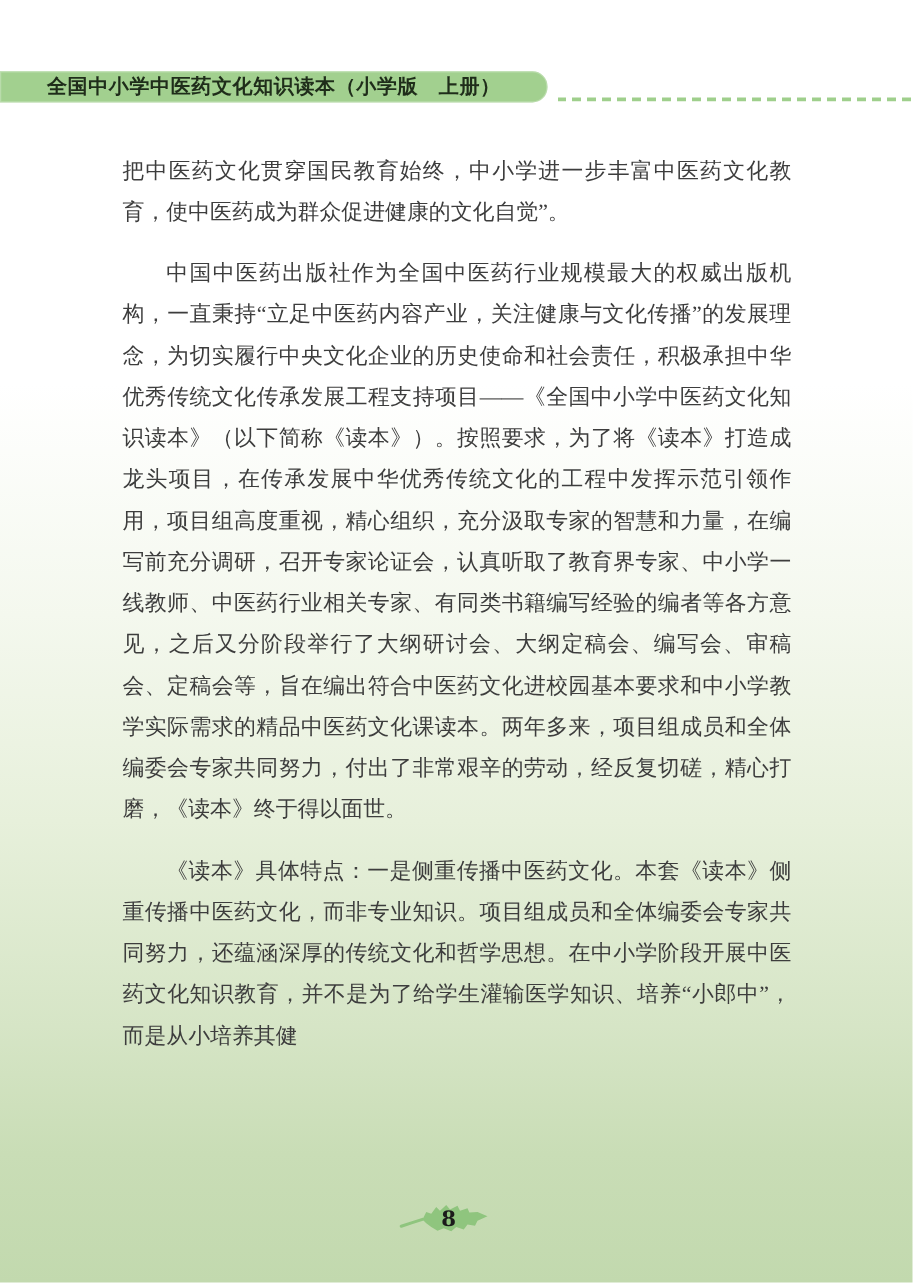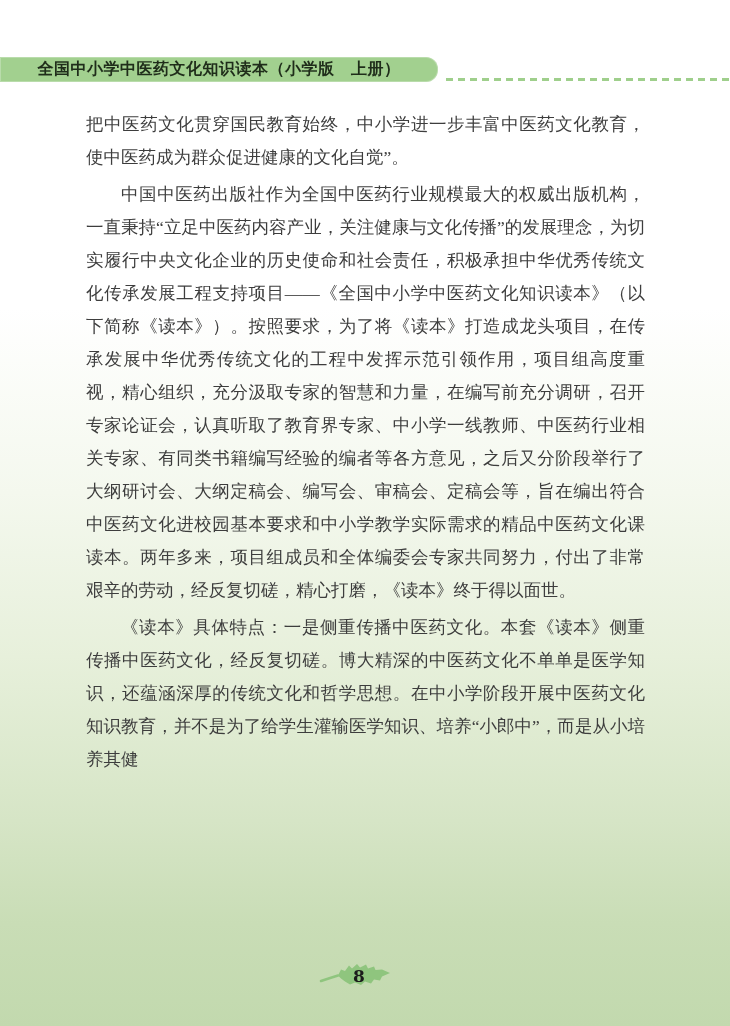--- a/index.html
+++ b/index.html
@@ -50,21 +50,21 @@
 
   .body-text {
     position: absolute;
     left: 82px; top: 104px;
     width: 567px;
     font-size: 17.5px;
     line-height: 33px;
     color: #3d3d3d;
     text-align: justify;
   }
-  .body-text p { margin: 4px; }
+  .body-text p { margin: 16px; }
   .body-text p.indent { text-indent: 2em; }
 
   .footer-leaf {
     position: absolute;
     left: 318px; top: 956px;
     width: 80px; height: 40px;
   }
   .footer-leaf svg { display: block; }
 </style>
 </head>
@@ -74,21 +74,21 @@
 
   <div class="header-bar">
     <span class="header-title">全国中小学中医药文化知识读本（小学版　上册）</span>
   </div>
 
   <div class="dashed-line"></div>
 
   <div class="body-text">
     <p>把中医药文化贯穿国民教育始终，中小学进一步丰富中医药文化教育，使中医药成为群众促进健康的文化自觉”。</p>
     <p class="indent">中国中医药出版社作为全国中医药行业规模最大的权威出版机构，一直秉持“立足中医药内容产业，关注健康与文化传播”的发展理念，为切实履行中央文化企业的历史使命和社会责任，积极承担中华优秀传统文化传承发展工程支持项目——《全国中小学中医药文化知识读本》（以下简称《读本》）。按照要求，为了将《读本》打造成龙头项目，在传承发展中华优秀传统文化的工程中发挥示范引领作用，项目组高度重视，精心组织，充分汲取专家的智慧和力量，在编写前充分调研，召开专家论证会，认真听取了教育界专家、中小学一线教师、中医药行业相关专家、有同类书籍编写经验的编者等各方意见，之后又分阶段举行了大纲研讨会、大纲定稿会、编写会、审稿会、定稿会等，旨在编出符合中医药文化进校园基本要求和中小学教学实际需求的精品中医药文化课读本。两年多来，项目组成员和全体编委会专家共同努力，付出了非常艰辛的劳动，经反复切磋，精心打磨，《读本》终于得以面世。</p>
-    <p class="indent">《读本》具体特点：一是侧重传播中医药文化。本套《读本》侧重传播中医药文化，经反复切磋。博大精深的中医药文化不单单是医学知识，还蕴涵深厚的传统文化和哲学思想。在中小学阶段开展中医药文化知识教育，并不是为了给学生灌输医学知识、培养“小郎中”，而是从小培养其健</p>
+    <p class="indent">《读本》具体特点：一是侧重传播中医药文化。本套《读本》侧重传播中医药文化，而非专业知识。项目组成员和全体编委会专家共同努力，还蕴涵深厚的传统文化和哲学思想。在中小学阶段开展中医药文化知识教育，并不是为了给学生灌输医学知识、培养“小郎中”，而是从小培养其健</p>
   </div>
 
   <div class="footer-leaf">
     <svg width="80" height="40" viewBox="0 0 80 40">
       <path d="M3,25 Q12,22 20,19.5" fill="none" stroke="#8fc57e" stroke-width="2.5" stroke-linecap="round"></path>
       <path d="M20,19.5
                L23,13.5 L27,15 L31,9.5 L34,12.5 L39,8 L42,11.5 L48,8.5
                L50,12.5 L56,10.5 L57.5,14 L64,13.5 L72,17
                L64,20.5 L62,24.5 L56,23.5 L53,27.5 L47,25.5 L43,29
                L37,26.5 L32,28.5 L27,25.5 L23,22.5 Z" fill="#8fc57e"></path>

